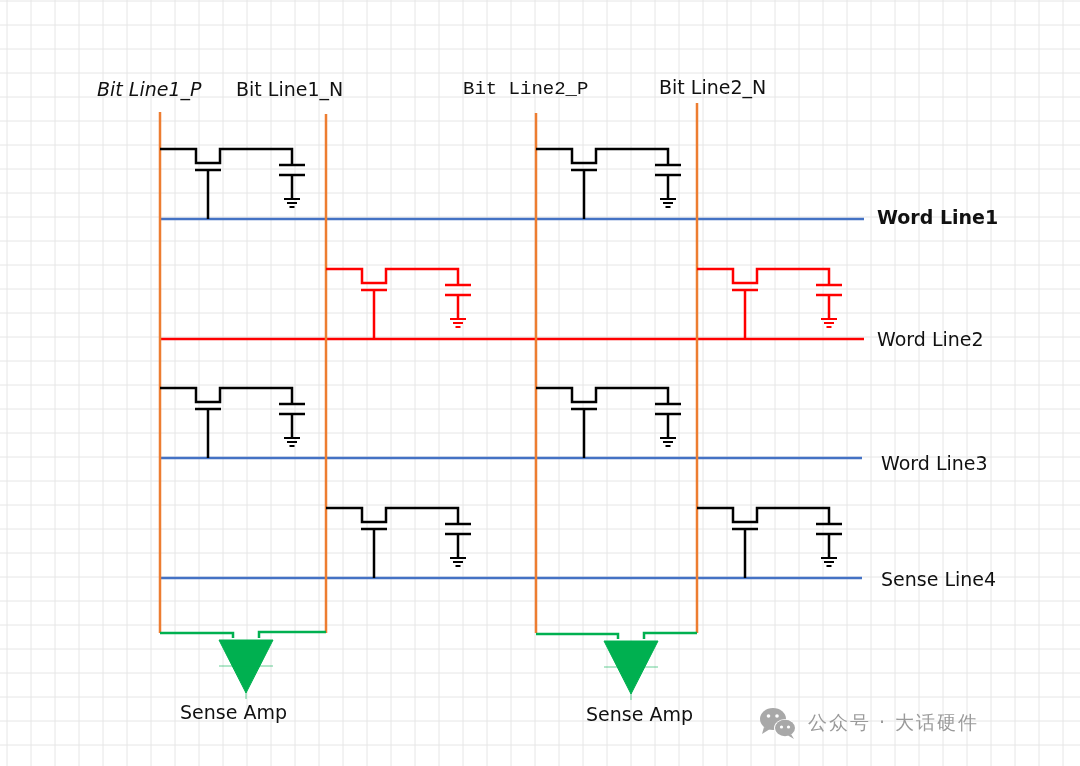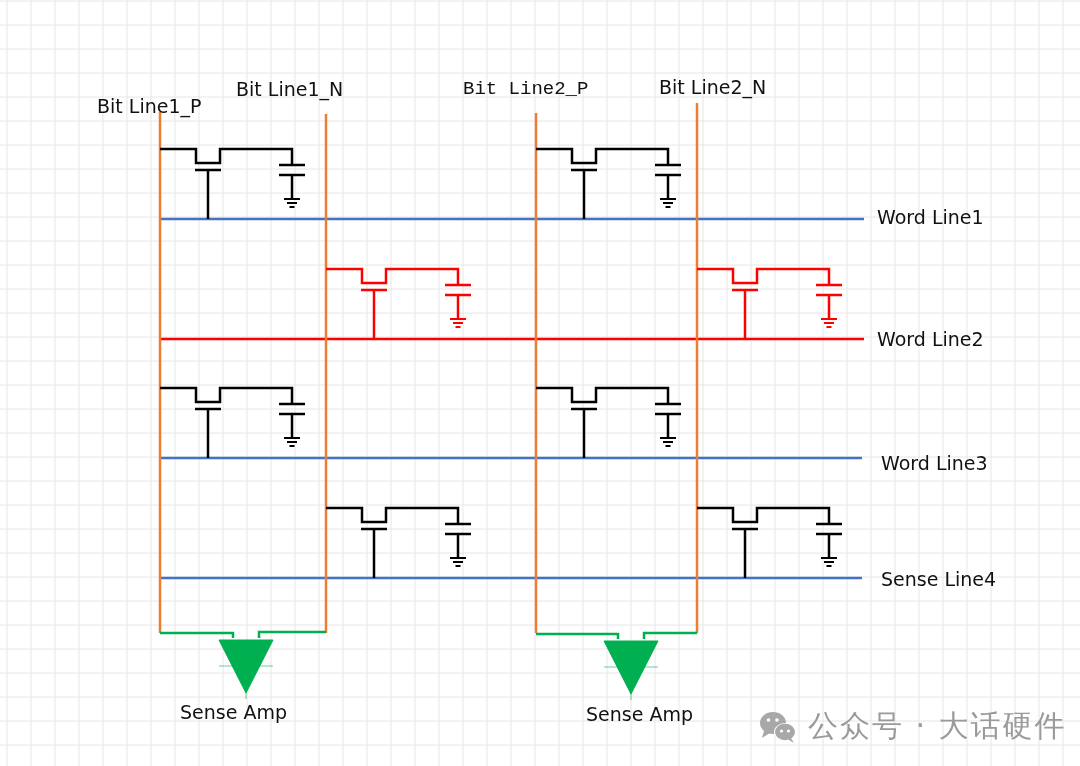--- a/index.html
+++ b/index.html
@@ -19,21 +19,21 @@
       font-size: 19px;
       color: #111111;
       white-space: nowrap;
       line-height: 1;
     }
     .watermark {
       position: absolute; left: 758px; top: 706px;
       display: flex; align-items: center;
       color: #9a9a9a;
       font-family: "DejaVu Sans", sans-serif;
-      font-size: 30px;
+      font-size: 19px;
       letter-spacing: 2px;
     }
     .watermark svg { margin-right: 10px; }
   </style>
 </head>
 <body>
 
 <svg id="canvas" width="1080" height="766" viewBox="0 0 1080 766" xmlns="http://www.w3.org/2000/svg">
   <g id="grid">
       <line x1="7" y1="0" x2="7" y2="766" stroke="#e6e6e6" stroke-width="1"></line>
@@ -241,26 +241,26 @@
       <g stroke="#00b050" fill="none" stroke-width="2.5">
         <polyline points="536,634 618,634 618,639"></polyline>
         <polyline points="697,633 644,633 644,639"></polyline>
         <polygon points="604,641 658,641 631,694" fill="#00b050" stroke="#00b050" stroke-width="1"></polygon>
         <line x1="604" y1="667" x2="658" y2="667" stroke-width="1" opacity="0.6"></line>
         <line x1="631" y1="692" x2="631" y2="700" stroke-width="1" opacity="0.6"></line>
       </g>
     </g>
 </svg>
 
-<div class="lbl" style="left:97px;top:97px;">Bit Line1_P</div>
+<div class="lbl" style="left:97px;top:80px;font-style:italic;">Bit Line1_P</div>
 <div class="lbl" style="left:236px;top:80px;">Bit Line1_N</div>
 <div class="lbl" style="left:463px;top:80px;font-family:Liberation Mono, monospace;">Bit Line2_P</div>
 <div class="lbl" style="left:659px;top:78px;text-align:right;">Bit Line2_N</div>
 
-<div class="lbl" style="left:877px;top:208px;">Word Line1</div>
+<div class="lbl" style="left:877px;top:208px;font-weight:bold;">Word Line1</div>
 <div class="lbl" style="left:877px;top:330px;">Word Line2</div>
 <div class="lbl" style="left:881px;top:454px;">Word Line3</div>
 <div class="lbl" style="left:881px;top:570px;">Sense Line4</div>
 
 <div class="lbl" style="left:180px;top:703px;">Sense Amp</div>
 <div class="lbl" style="left:586px;top:705px;">Sense Amp</div>
 
 <div class="watermark">
   <svg width="40" height="34" viewBox="0 0 40 34">
     <ellipse cx="15" cy="13" rx="13" ry="11" fill="#a8a8a8"></ellipse>

